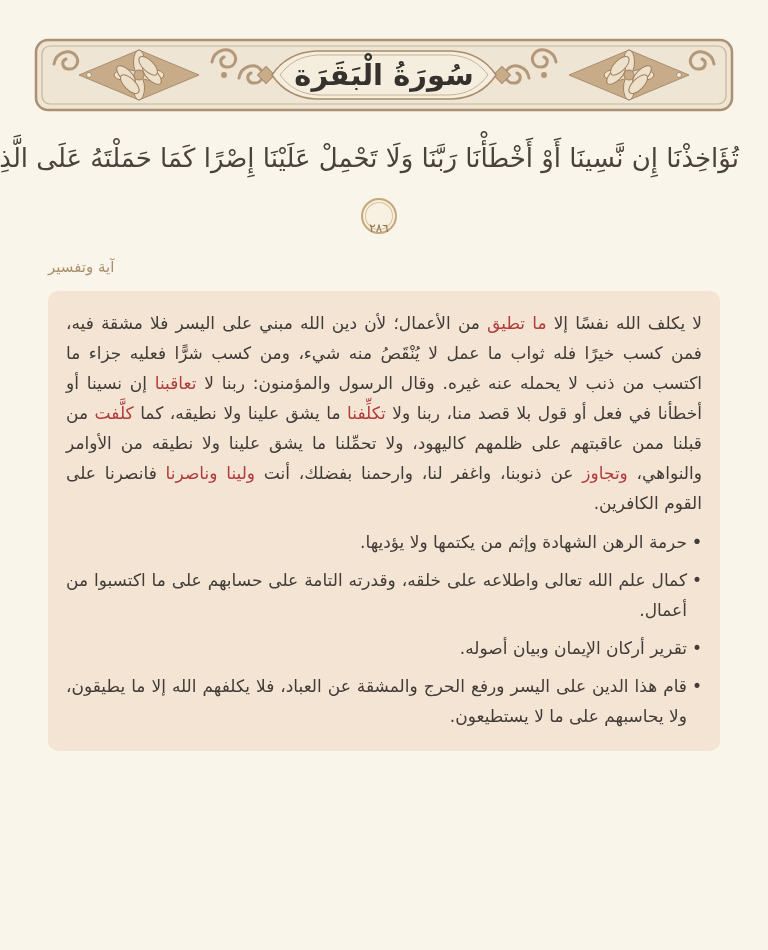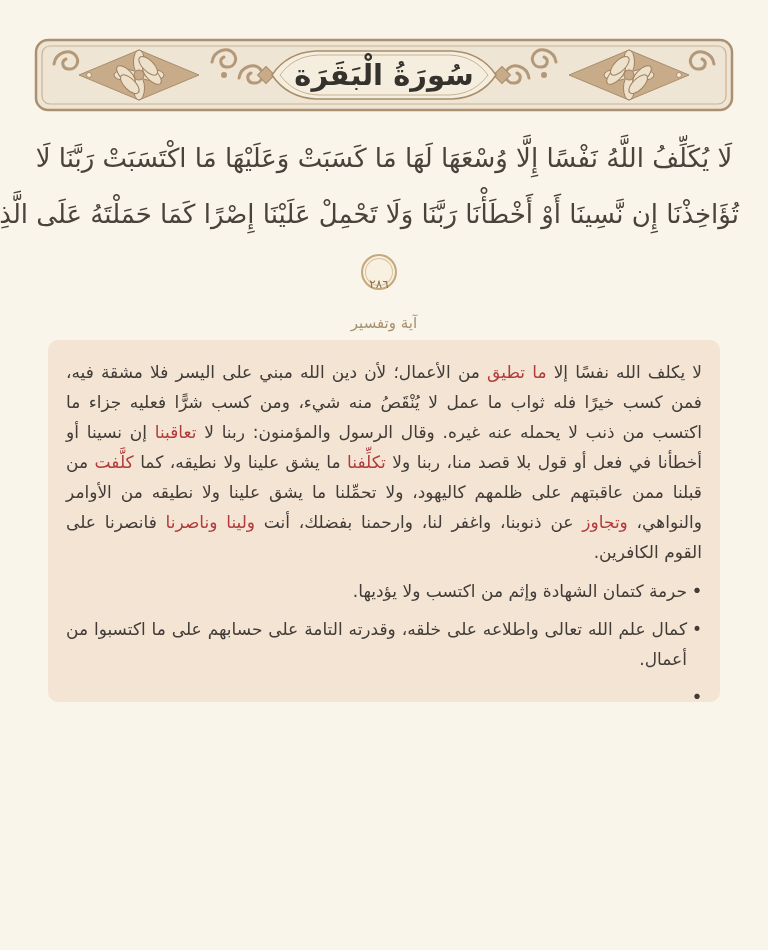--- a/index.html
+++ b/index.html
@@ -37,26 +37,26 @@
     border:2px solid #c5a87c;
     box-shadow:inset 0 0 0 2px #f8f1e2, inset 0 0 0 3px #d8c19b;
     background:#f8f1e2;
     font-size:12px;color:#8f734e;
     vertical-align:middle;margin-right:10px;
     white-space:nowrap;
   }
   
   .section-label{
     width:672px;margin:16px auto 0 auto;
-    text-align:center;
+    text-align:left;
     font-size:15px;color:#a8906c;
   }
   
   .tafsir-box{
-    width:636px;margin:8px auto 0 auto;
+    width:636px;margin:15px auto 0 auto;
     background:#f3e4d4;border-radius:10px;
     padding:17px 18px 20px 18px;
     color:#413c37;direction:rtl;
   }
   .tafsir-paragraph{
     font-size:17px;line-height:30px;
     text-align:justify;text-align-last:right;
     margin:0 0 9px 0;
   }
   .tafsir-paragraph .red{color:#b23b3c;}
@@ -114,33 +114,32 @@
     <rect x="226" y="31" width="12" height="12" transform="rotate(45 232 37)" fill="#c8ab89" stroke="#a98e6c" stroke-width="1"></rect>
     <rect x="462" y="31" width="12" height="12" transform="rotate(45 468 37)" fill="#c8ab89" stroke="#a98e6c" stroke-width="1"></rect>
 
     <path d="M238 37 C248 22 262 14 282 13 L418 13 C438 14 452 22 462 37 C452 52 438 60 418 61 L282 61 C262 60 248 52 238 37 Z" fill="#f5edde" stroke="#a88d6b" stroke-width="1.5"></path>
     <path d="M246 37 C255 25 266 18 284 17 L416 17 C434 18 445 25 454 37 C445 49 434 56 416 57 L284 57 C266 56 255 49 246 37 Z" fill="none" stroke="#c8b394" stroke-width="1"></path>
   </svg>
   <div class="surah-title">سُورَةُ الْبَقَرَة</div>
 </div>
 
 <div class="verse-block">
-  <div class="verse-line">لَا يُكَلِّفُ اللَّهُ نَفْسًا إِلَّا وُسْعَهَا لَهَا مَا كَسَبَتْ وَعَلَيْهَا مَا اكْتَسَبَتْ رَبَّنَا لَا</div>
   <div class="verse-line">تُؤَاخِذْنَا إِن نَّسِينَا أَوْ أَخْطَأْنَا رَبَّنَا وَلَا تَحْمِلْ عَلَيْنَا إِصْرًا كَمَا حَمَلْتَهُ عَلَى الَّذِينَ</div>
   <div class="verse-line">
     <span class="ayah-medallion">
       <span>٢٨٦</span>
     </span>
   </div>
 </div>
 
 <div class="section-label">آية وتفسير</div>
 
 <div class="tafsir-box">
   <p class="tafsir-paragraph"><span>لا يكلف الله نفسًا إلا </span><span class="red">ما تطيق</span><span> من الأعمال؛ لأن دين الله مبني على اليسر فلا مشقة فيه، فمن كسب خيرًا فله ثواب ما عمل لا يُنْقَصُ منه شيء، ومن كسب شرًّا فعليه جزاء ما اكتسب من ذنب لا يحمله عنه غيره. وقال الرسول والمؤمنون: ربنا لا </span><span class="red">تعاقبنا</span><span> إن نسينا أو أخطأنا في فعل أو قول بلا قصد منا، ربنا ولا </span><span class="red">تكلِّفنا</span><span> ما يشق علينا ولا نطيقه، كما </span><span class="red">كلَّفت</span><span> من قبلنا ممن عاقبتهم على ظلمهم كاليهود، ولا تحمِّلنا ما يشق علينا ولا نطيقه من الأوامر والنواهي، </span><span class="red">وتجاوز</span><span> عن ذنوبنا، واغفر لنا، وارحمنا بفضلك، أنت </span><span class="red">ولينا وناصرنا</span><span> فانصرنا على القوم الكافرين.</span></p>
   <ul class="tafsir-bullets">
       <li><span class="bullet-marker">•</span></li>
-      <li><span class="bullet-marker">•</span><span>حرمة كتمان الشهادة وإثم من اكتسب ولا يؤديها.</span></li>
+      <li><span class="bullet-marker">•</span><span>حرمة الرهن الشهادة وإثم من يكتمها ولا يؤديها.</span></li>
       <li><span class="bullet-marker">•</span><span>كمال علم الله تعالى واطلاعه على خلقه، وقدرته التامة على حسابهم على ما اكتسبوا من أعمال.</span></li>
-      <li><span class="bullet-marker">•</span></li>
-      <li><span class="bullet-marker">•</span></li>
+      <li><span class="bullet-marker">•</span><span>تقرير أركان الإيمان وبيان أصوله.</span></li>
+      <li><span class="bullet-marker">•</span><span>قام هذا الدين على اليسر ورفع الحرج والمشقة عن العباد، فلا يكلفهم الله إلا ما يطيقون، ولا يحاسبهم على ما لا يستطيعون.</span></li>
     </ul>
 </div>
 
 </body></html>

